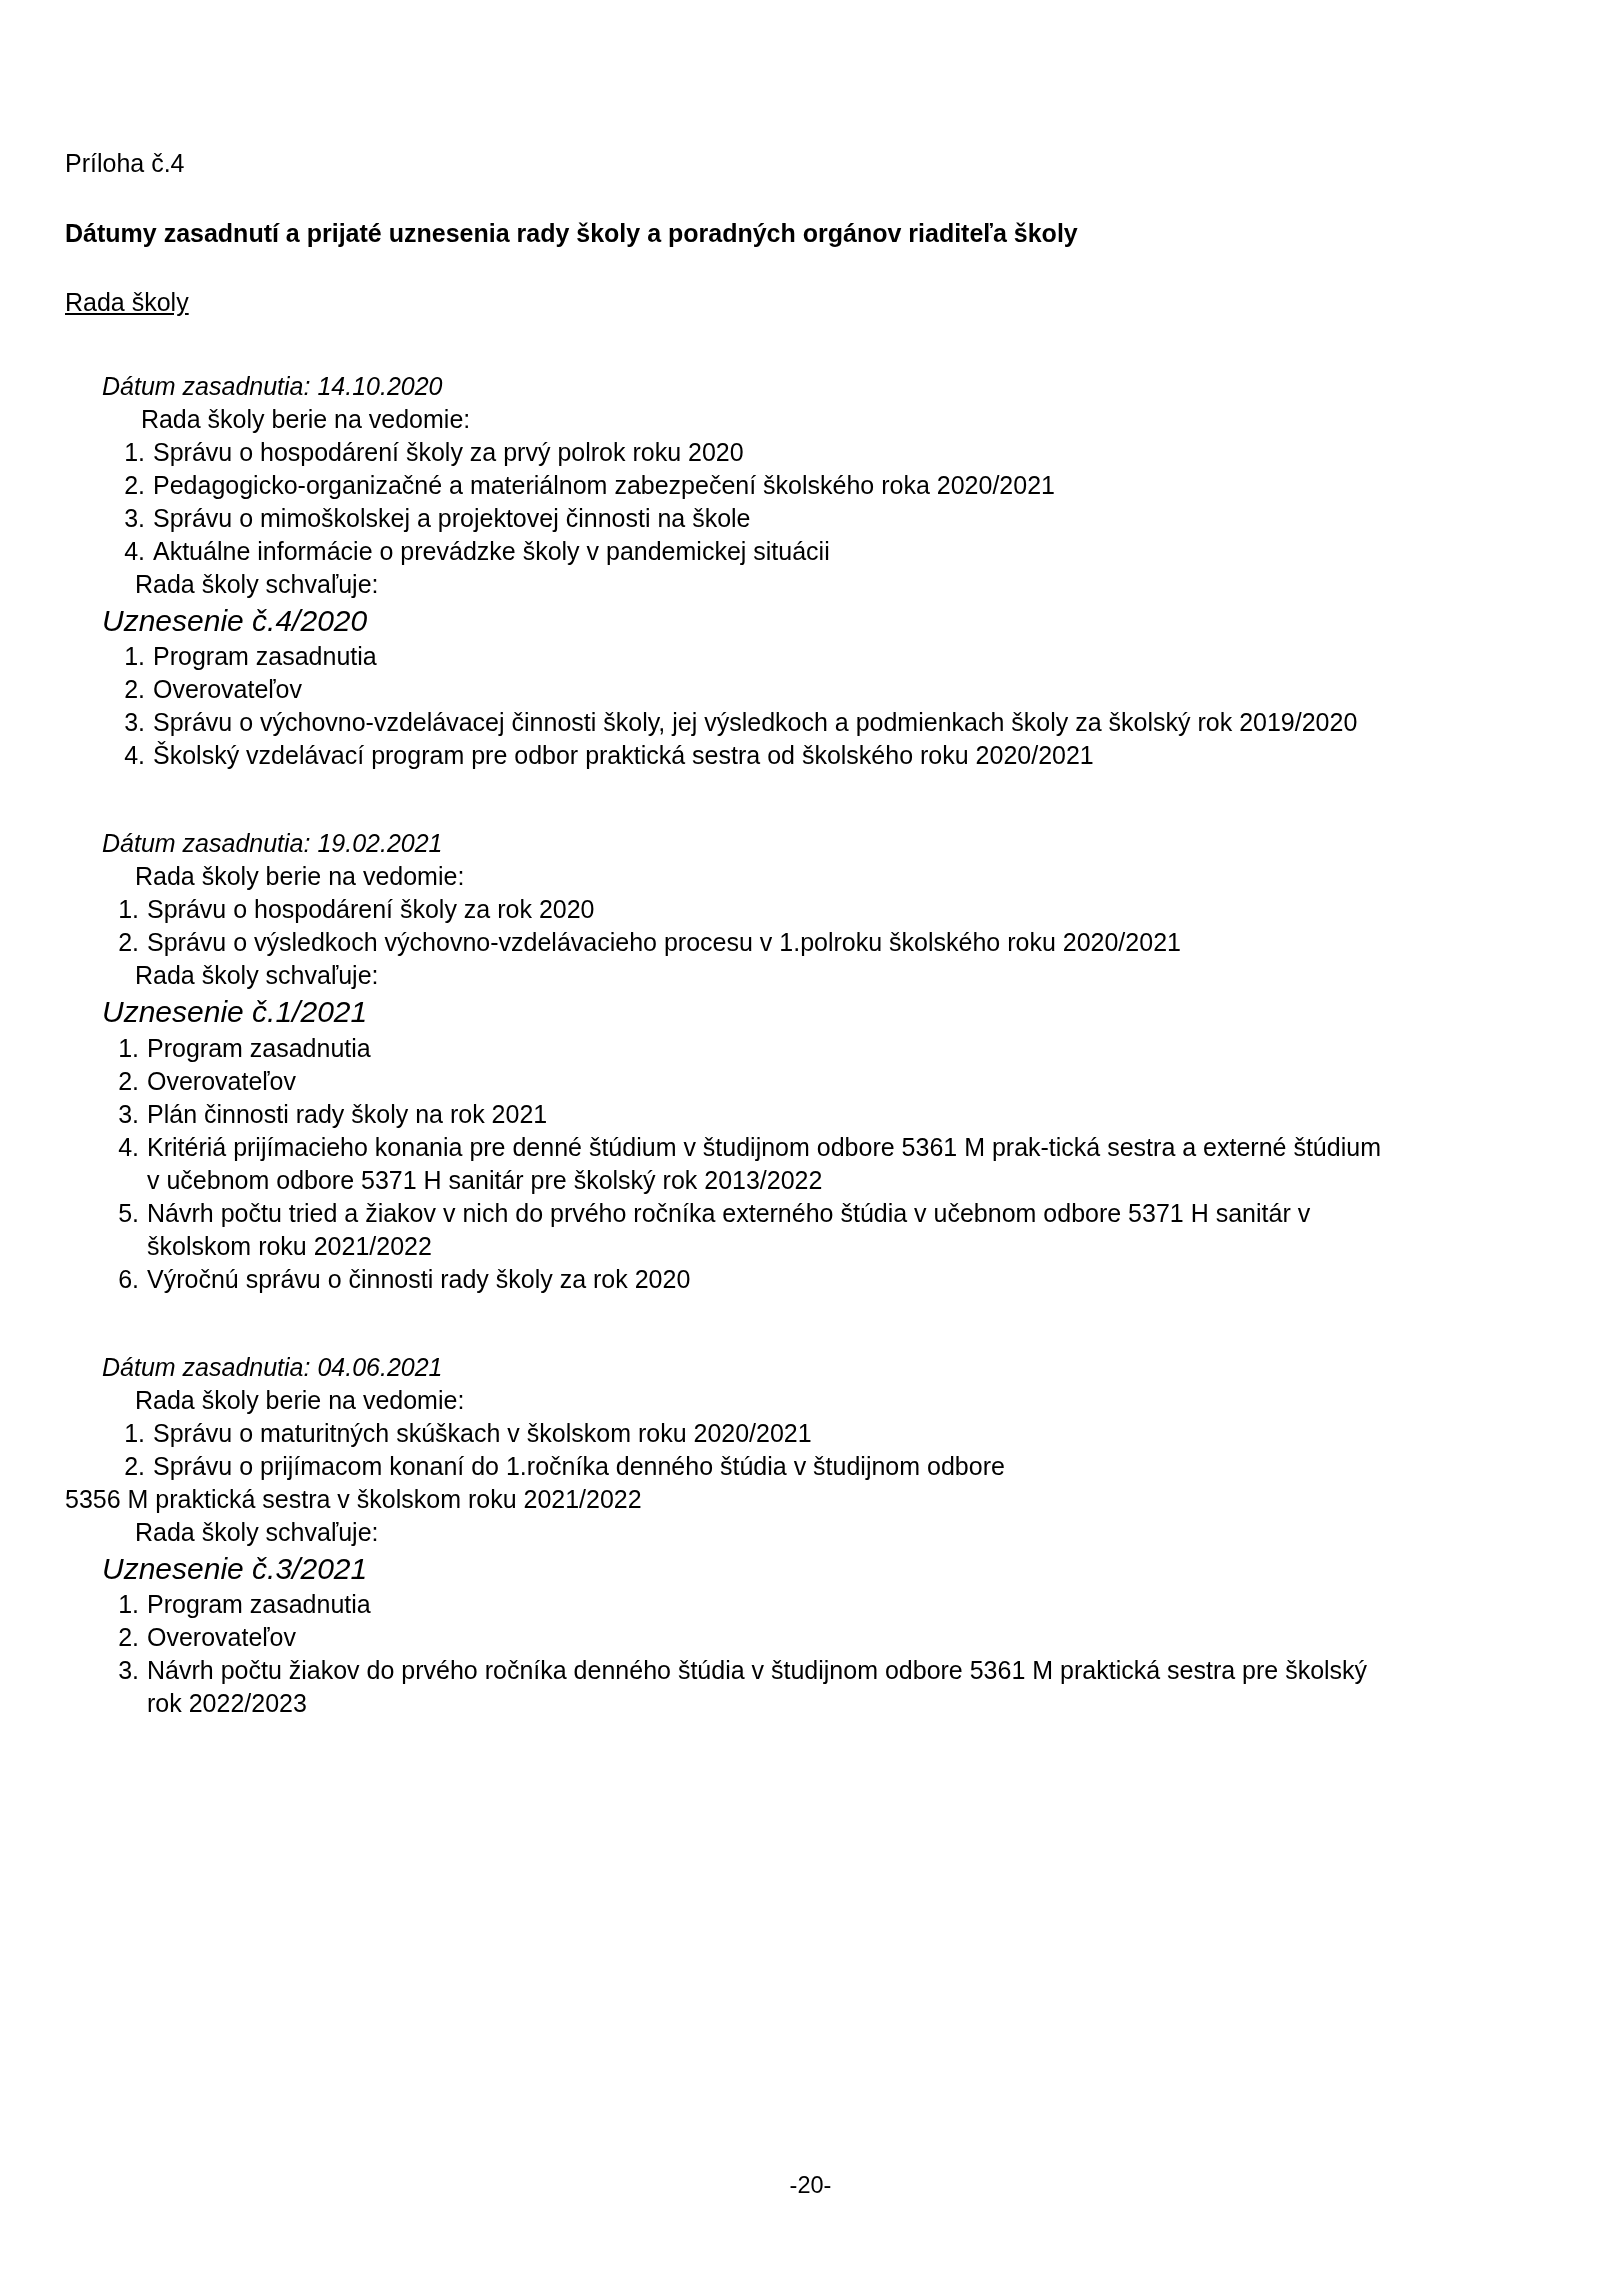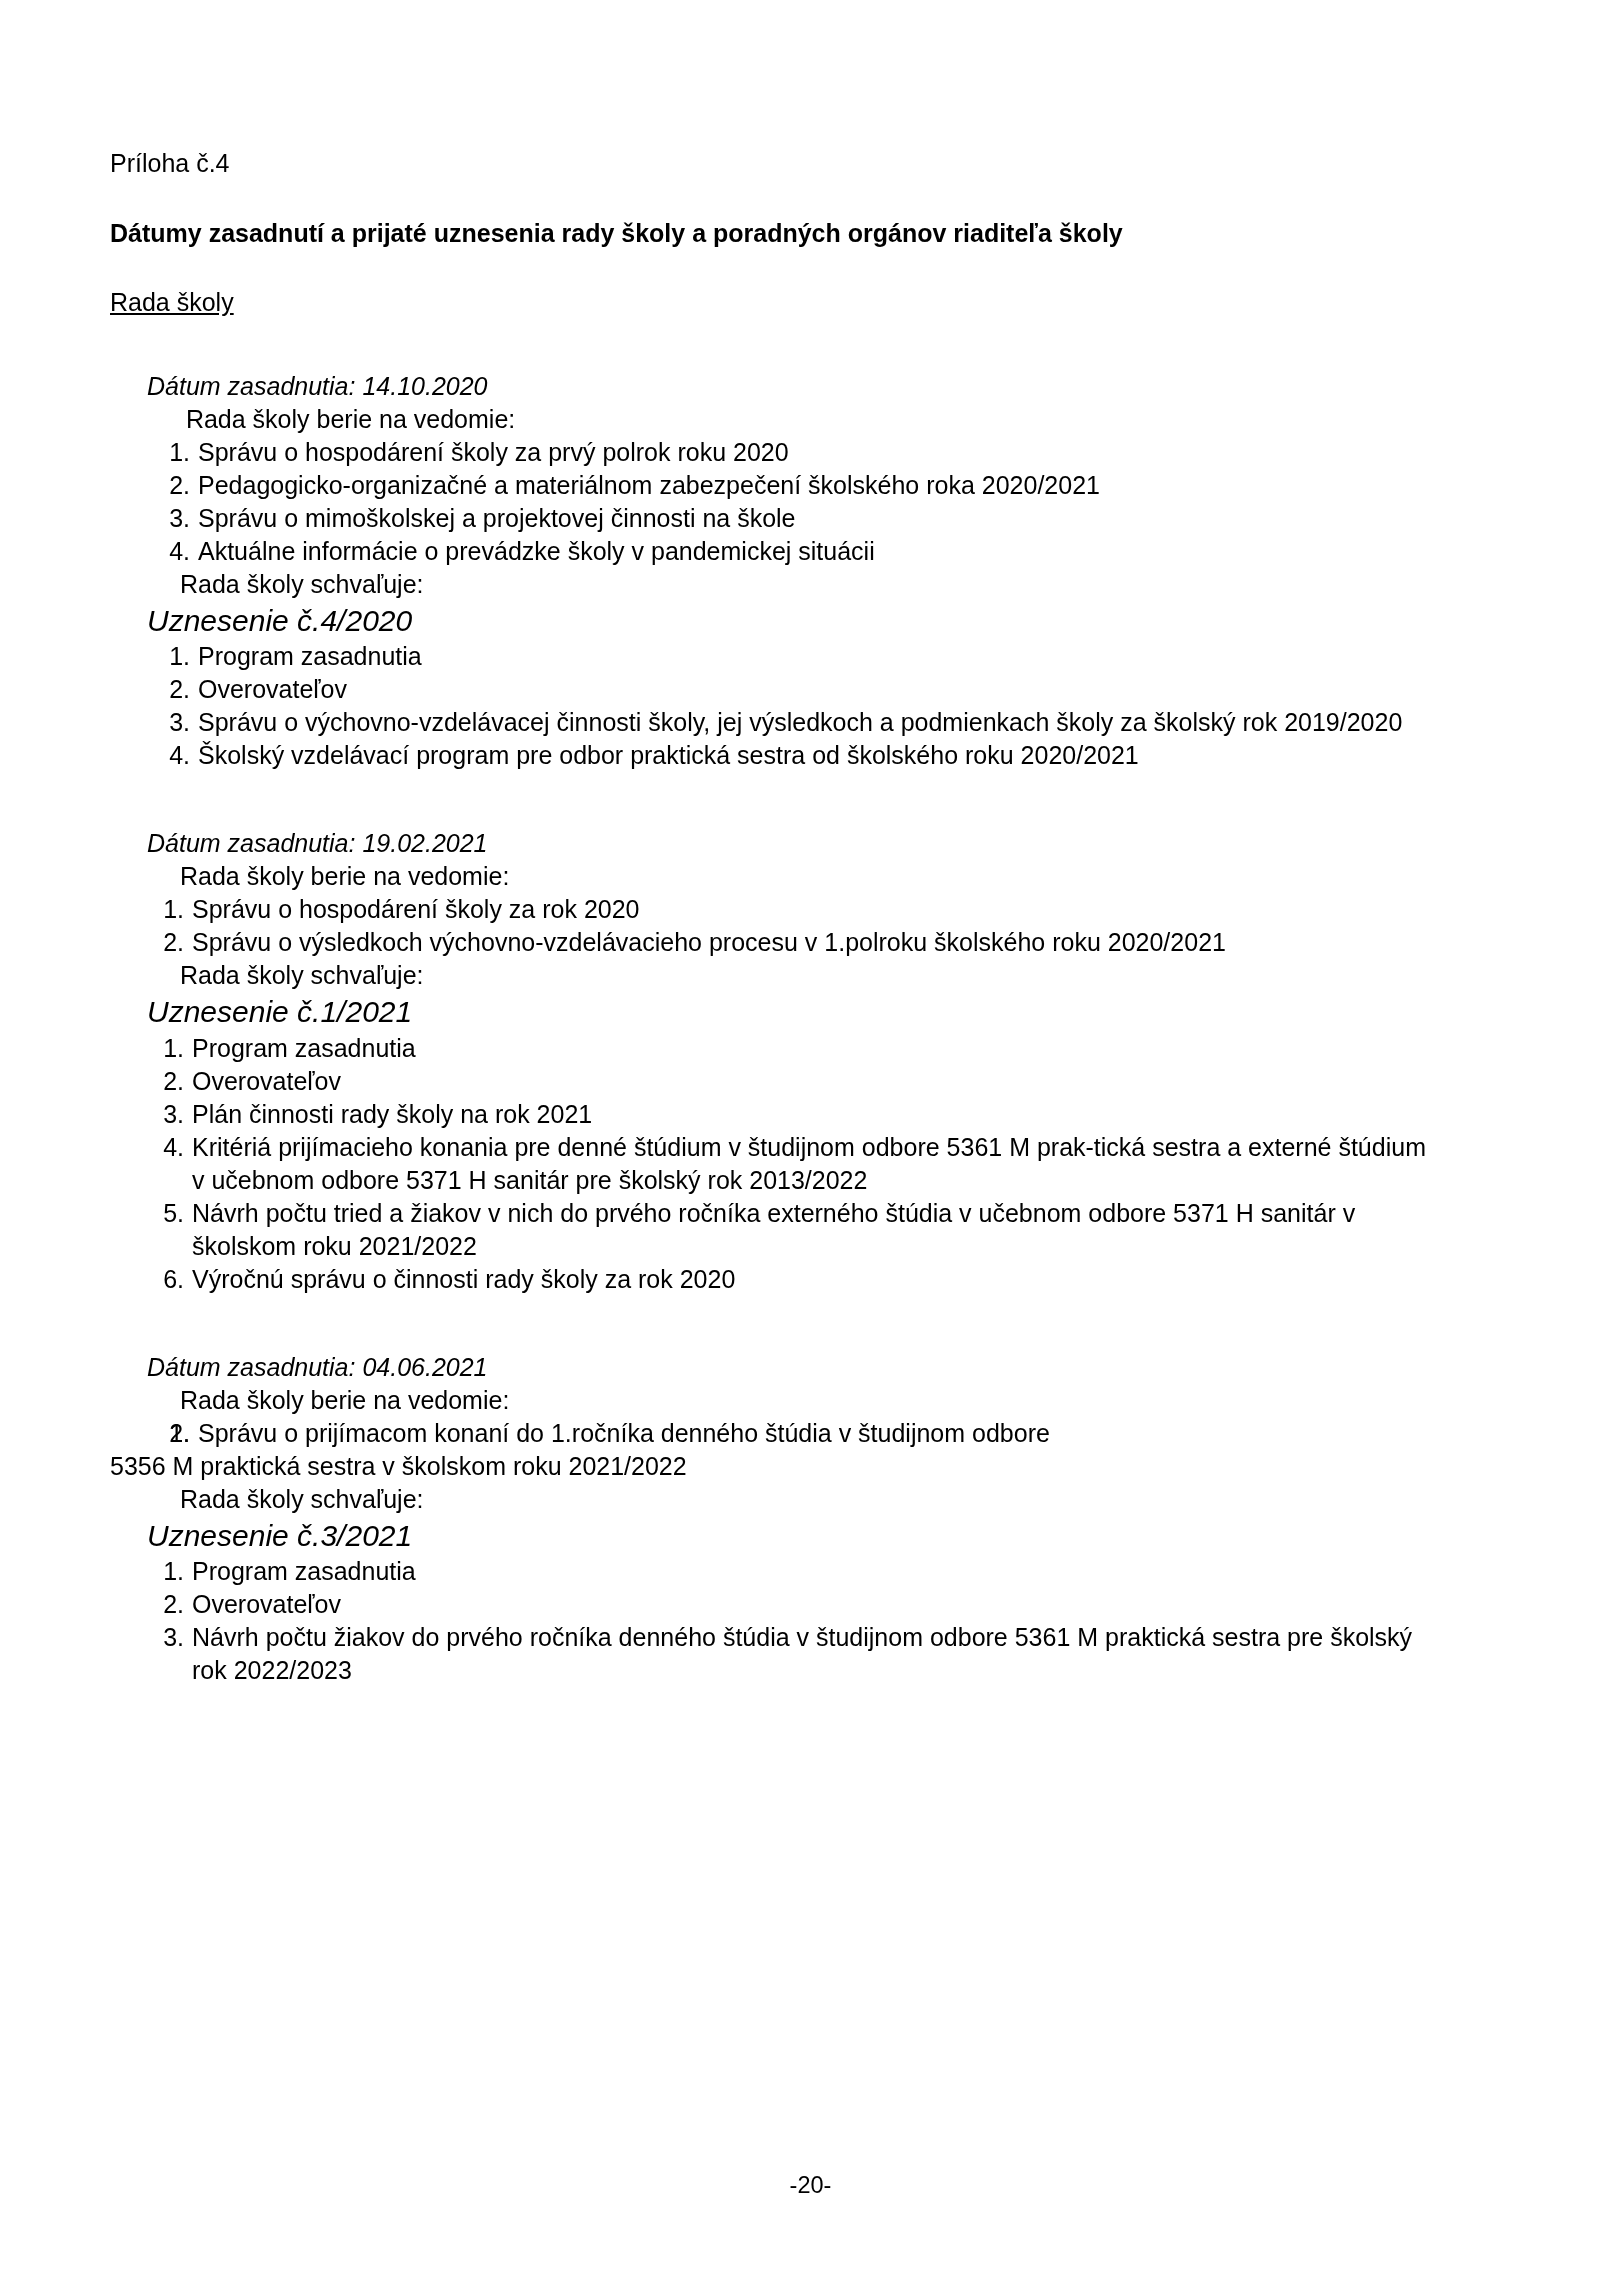--- a/index.html
+++ b/index.html
@@ -11,21 +11,21 @@
     font-family: "Liberation Sans", sans-serif;
     color: #000000;
   }
   .page {
     position: relative;
     width: 1621px;
     height: 2293px;
     margin: 0 auto;
     background: #ffffff;
     box-sizing: border-box;
-    padding: 147px 147px 59px 110px;
+    padding: 147px 147px 59px 65px;
   }
   .content {
     width: 1333px;
   }
   .appendix-label {
     font-size: 25px;
     line-height: 1.3;
     margin-bottom: 37px;
   }
   .doc-title {
@@ -154,21 +154,21 @@
         <li><span class="num">6.</span><span>Výročnú správu o činnosti rady školy za rok 2020</span></li>
       </ol>
     </div>
 
     <div class="gap-lg"></div>
 
     <div class="meeting-block">
       <div class="meeting-date">Dátum zasadnutia: 04.06.2021</div>
       <div class="intro-line">Rada školy berie na vedomie:</div>
       <ol class="numlist ol-offset-a">
-        <li><span class="num">1.</span></li>
+        <li><span class="num">1.</span><span>Správu o maturitných skúškach v školskom roku 2020/2021</span></li>
         <li><span class="num">2.</span><span>Správu o prijímacom konaní do 1.ročníka denného štúdia v študijnom odbore</span></li>
       </ol>
       <div class="noindent-line" style="margin-left:-37px;">5356 M praktická sestra v školskom roku 2021/2022</div>
       <div class="intro-line">Rada školy schvaľuje:</div>
       <div class="resolution-label">Uznesenie č.3/2021</div>
       <ol class="numlist tight ol-offset-c">
         <li><span class="num">1.</span><span>Program zasadnutia</span></li>
         <li><span class="num">2.</span><span>Overovateľov</span></li>
         <li><span class="num">3.</span><span>Návrh počtu žiakov do prvého ročníka denného štúdia v študijnom odbore 5361 M praktická sestra pre školský rok 2022/2023</span></li>
       </ol>

